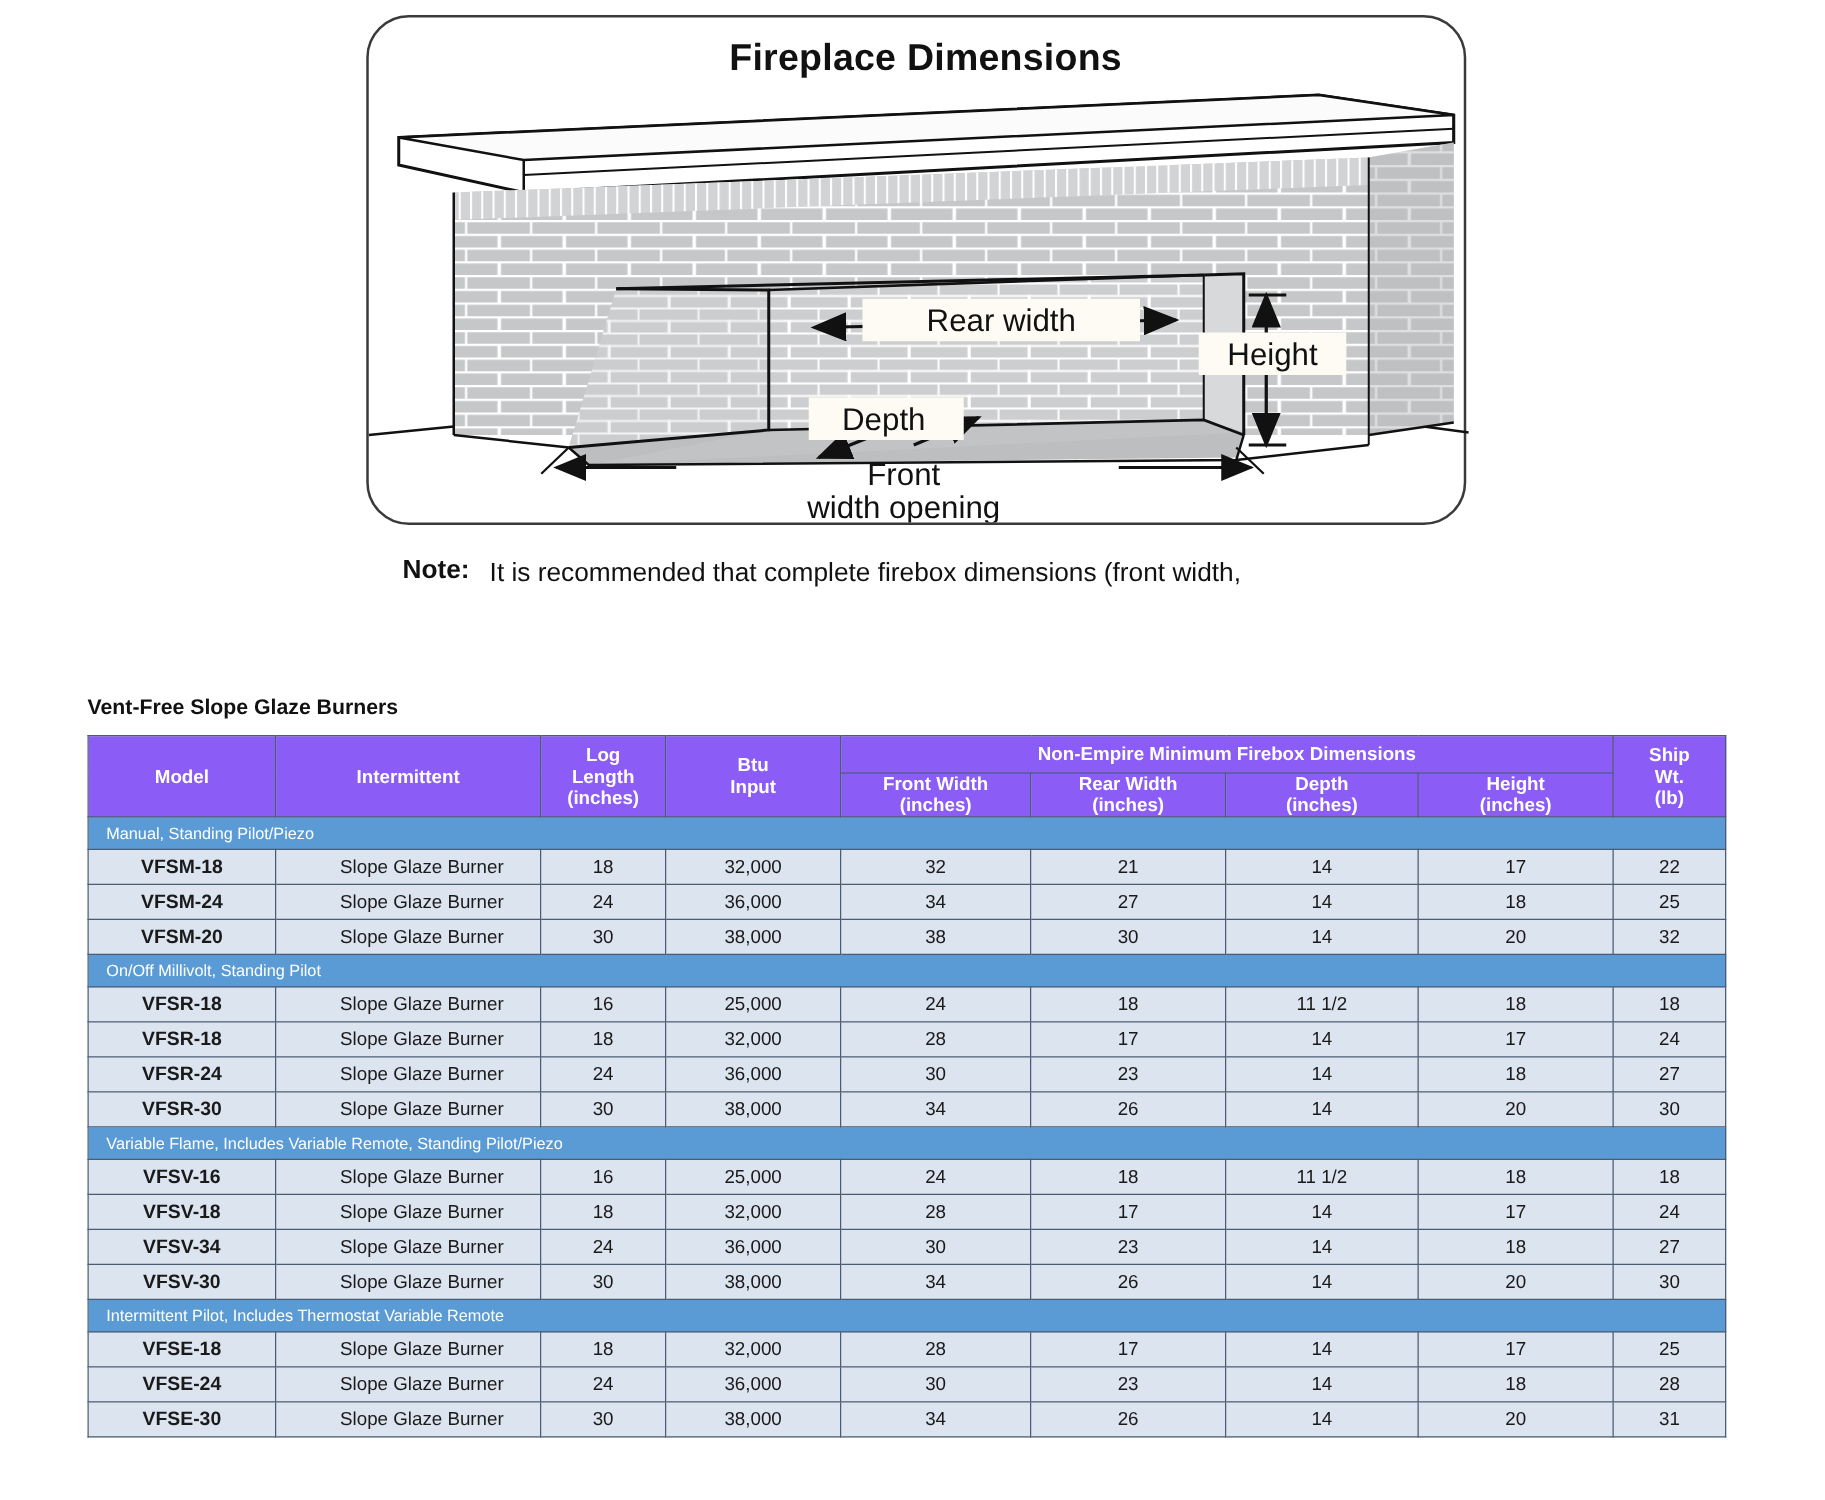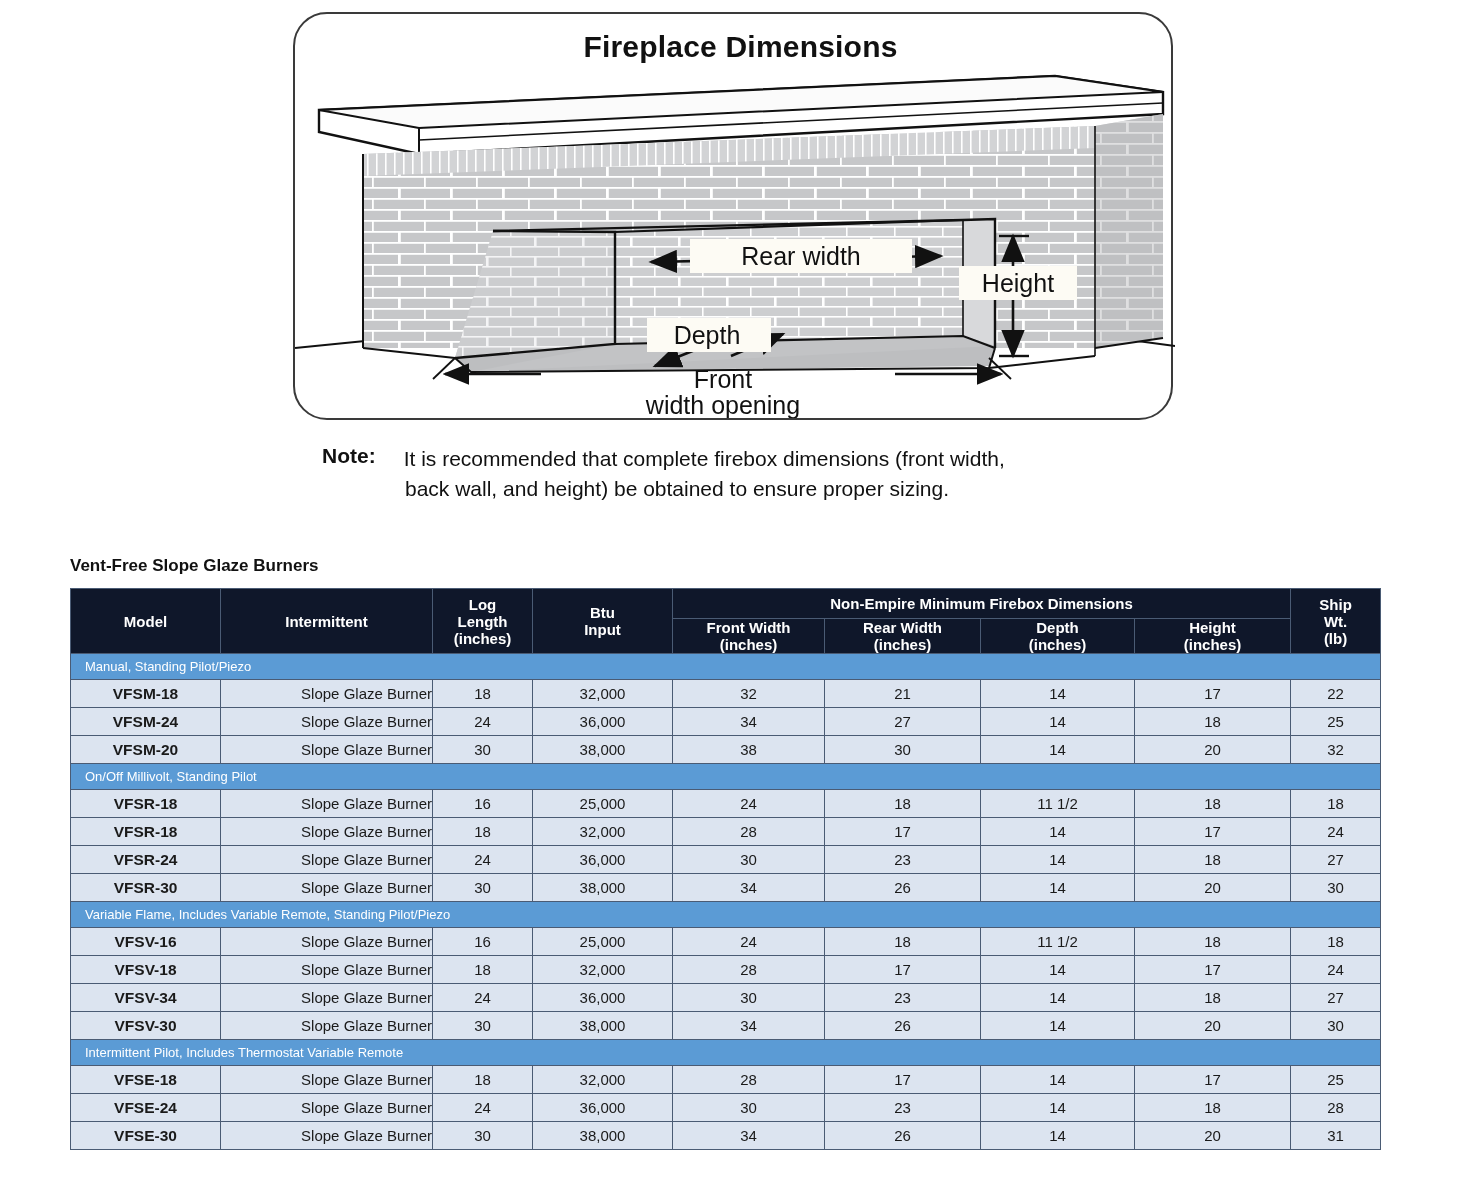--- a/index.html
+++ b/index.html
@@ -46,21 +46,21 @@
   
   .note-block {
     position: absolute;
     left: 322px; top: 444px;
     width: 900px;
   }
   .note-line { display: flex; }
   .note-label {
     font-weight: bold;
     font-size: 21px;
-    margin-right: 28px;
+    margin-right: 16px;
     color: #111;
   }
   .note-text {
     font-size: 21px;
     line-height: 30px;
     color: #111;
   }
   .note-text-2 {
     font-size: 21px;
     line-height: 30px;
@@ -86,21 +86,21 @@
     width: 1310px;
     table-layout: fixed;
   }
   table.spec td, table.spec th {
     border: 1px solid #4a5b74;
     padding: 0;
     text-align: center;
     vertical-align: middle;
   }
   thead th {
-    background: #0f172a;
+    background: #8b5cf6;
     color: #ffffff;
     font-size: 15px;
     font-weight: bold;
     line-height: 17px;
     padding: 4px 2px;
   }
   th.vmid { vertical-align: bottom; padding-bottom: 8px; }
   th.grouphdr { height: 30px; }
   tr.section td {
     background: #5B9BD5;
@@ -117,21 +117,21 @@
     font-size: 15px;
     height: 28px;
     color: #1a1a1a;
   }
   tr.data td.model {
     font-weight: bold;
     font-size: 15.5px;
     text-align: center;
   }
   tr.data td.desc {
-    text-align: right;
+    text-align: center;
     padding-left: 22px;
   }
 
   
   col.c-model { width: 150px; }
   col.c-desc  { width: 212px; }
   col.c-log   { width: 100px; }
   col.c-btu   { width: 140px; }
   col.c-fw    { width: 152px; }
   col.c-rw    { width: 156px; }
@@ -245,21 +245,20 @@
         <text class="dim-label" x="428" y="348" text-anchor="middle">width opening</text>
       </svg>
     </div>
   </div>
 
   <div class="note-block">
     <div class="note-line">
       <span class="note-label">Note:</span>
       <span class="note-text">It is recommended that complete firebox dimensions (front width,</span>
     </div>
-    <div class="note-text-2">back wall, and height) be obtained to ensure proper sizing.</div>
   </div>
 
   <div class="table-caption">Vent-Free Slope Glaze Burners</div>
 
   <div class="tbl-wrap">
     <table class="spec">
       <colgroup>
         <col class="c-model">
           <col class="c-desc">
           <col class="c-log">

